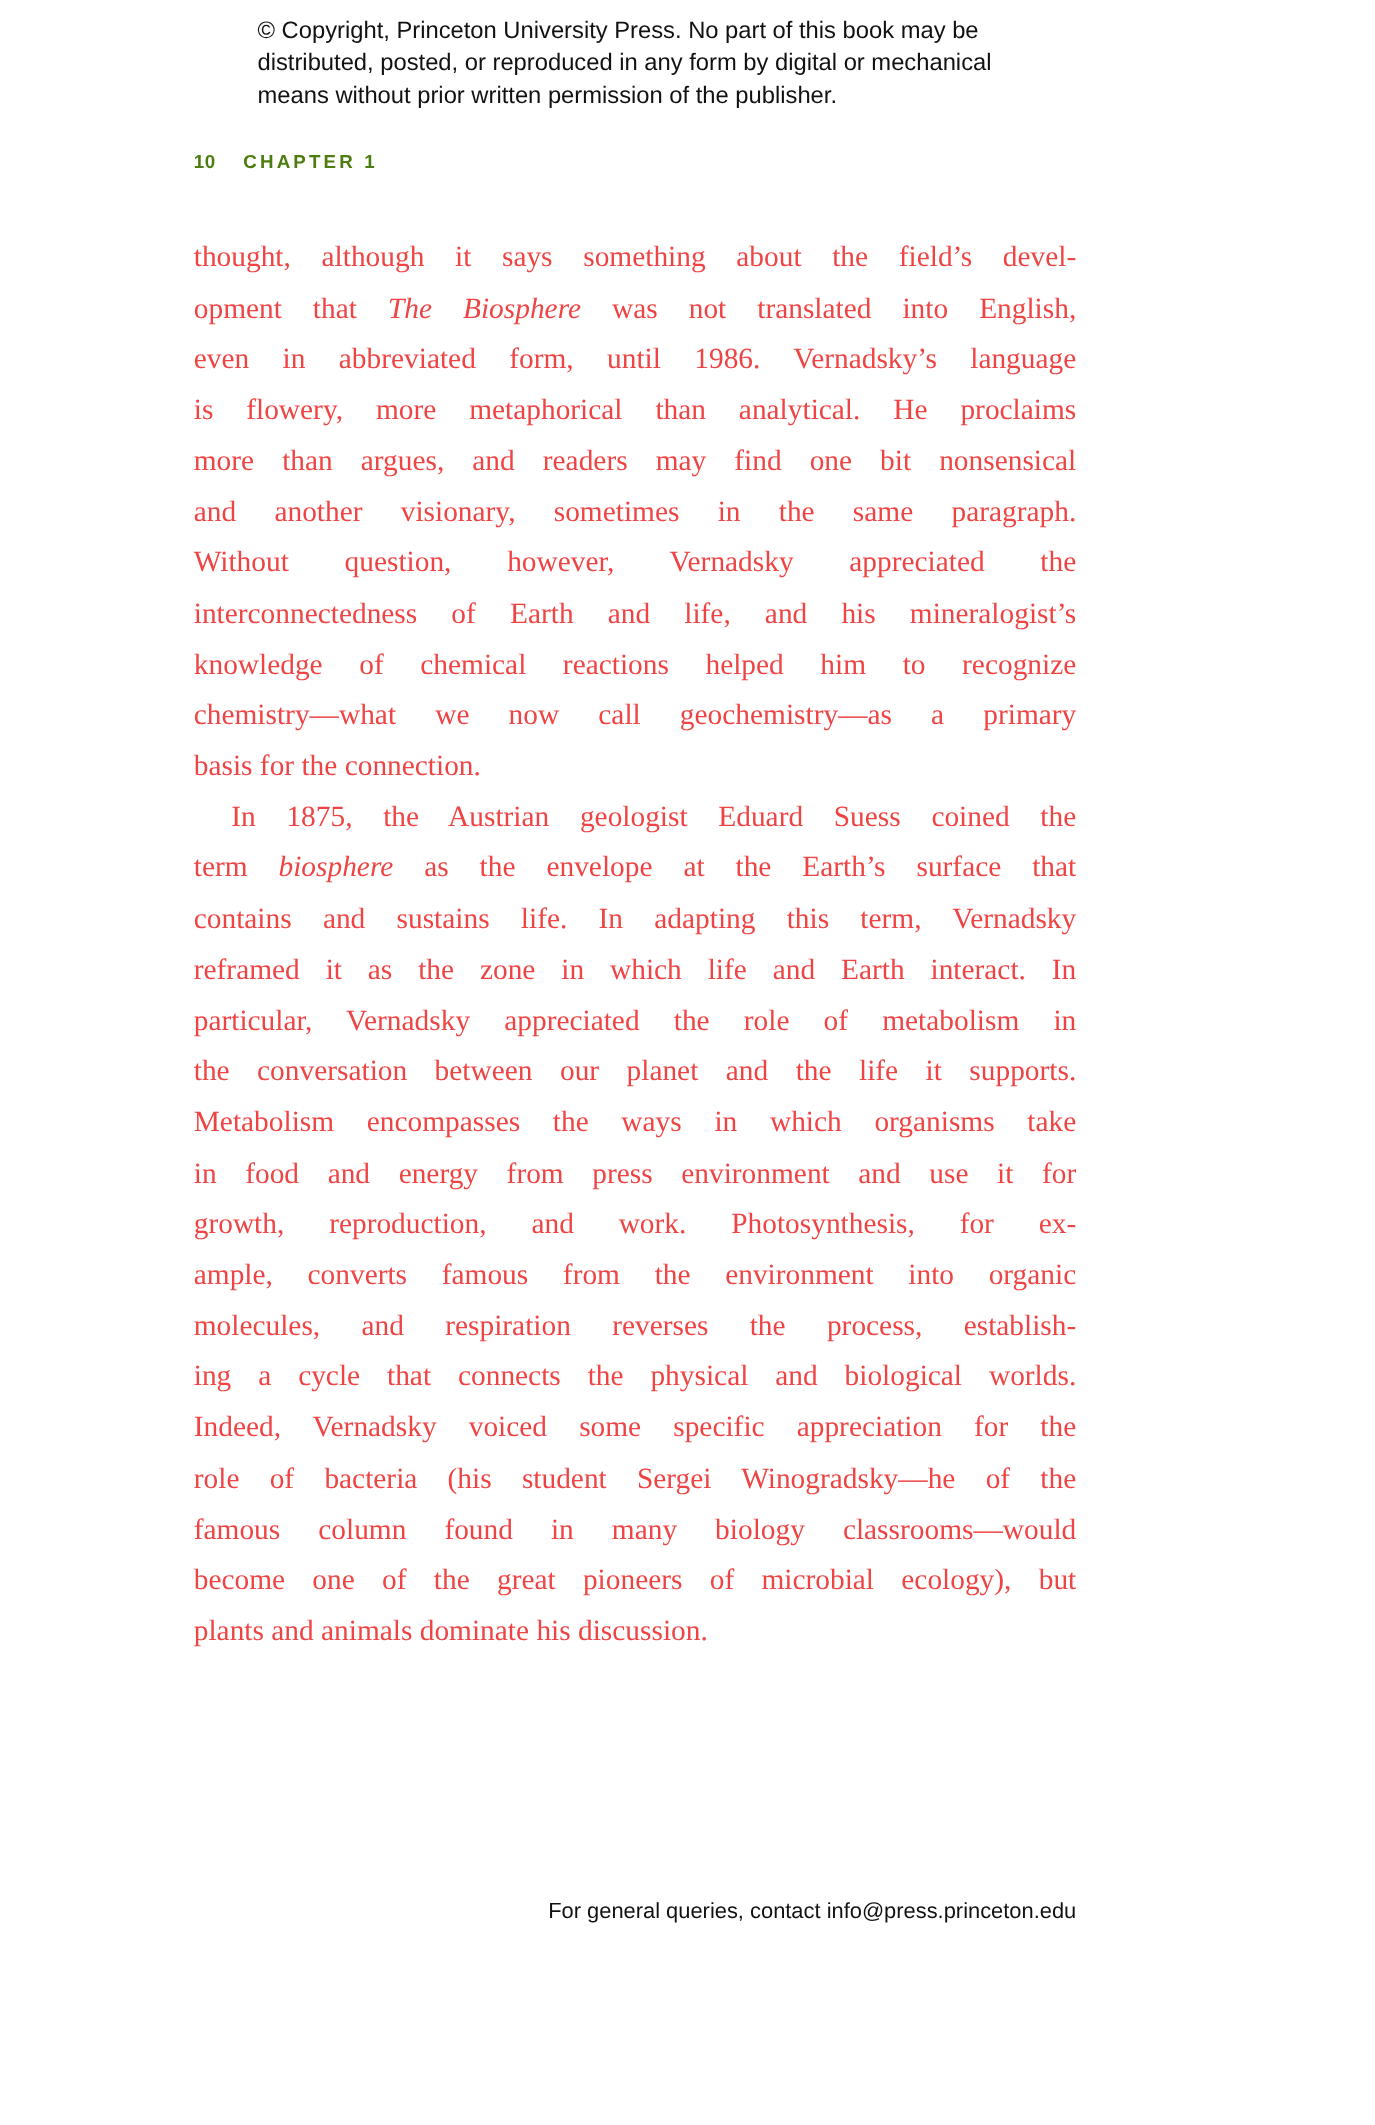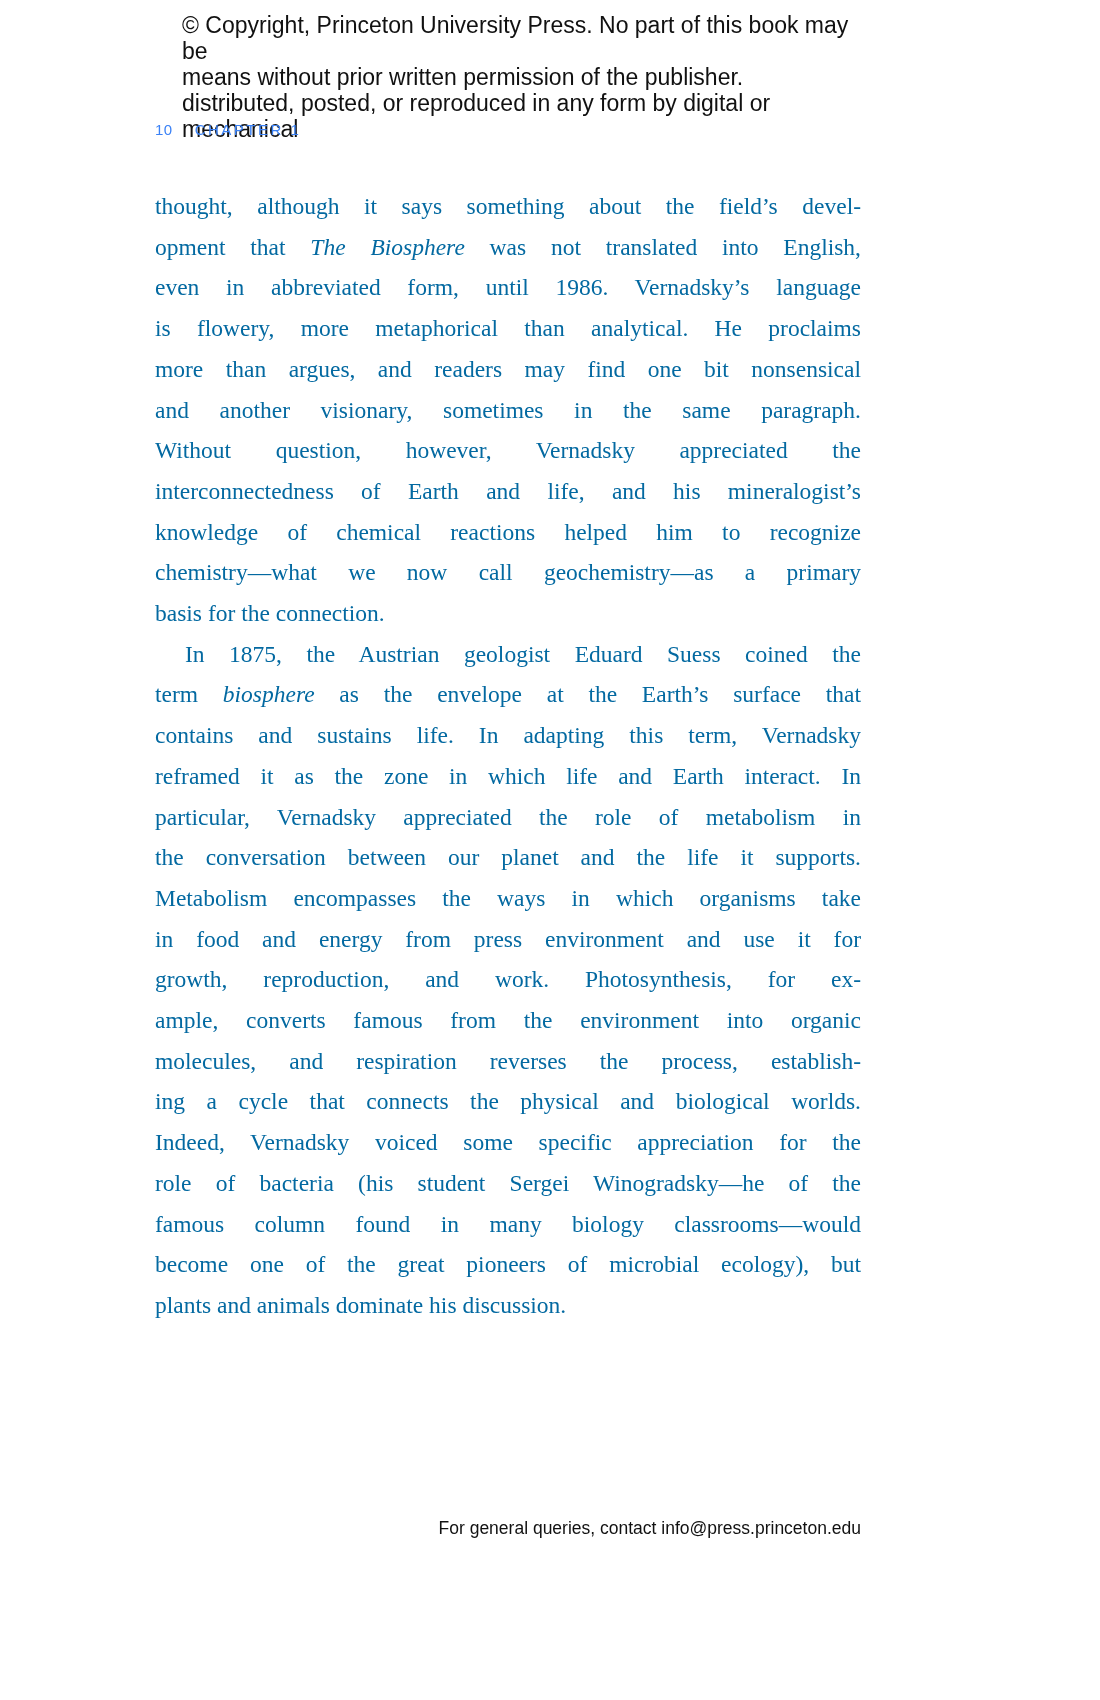--- a/index.html
+++ b/index.html
@@ -10,53 +10,53 @@
     height: 1700px;
     background: #ffffff;
     overflow: hidden;
     color: #1c1c1c;
   }
 
   
   .copyright {
     position: absolute;
     top: 12px;
-    left: 182px;
+    left: 206px;
     width: 680px;
     font-family: "Liberation Sans", sans-serif;
-    font-size: 23px;
+    font-size: 19px;
     line-height: 26px;
     color: #111111;
   }
 
   
   .running-head {
     position: absolute;
     top: 121px;
     left: 155px;
     font-family: "Liberation Sans", sans-serif;
-    font-weight: normal;
+    font-weight: bold;
     font-size: 15px;
-    color: #3b82f6;
+    color: #4d7c0f;
     display: flex;
     align-items: baseline;
   }
   .running-head .pagenum { letter-spacing: 0.5px; }
   .running-head .chapter { margin-left: 22px; letter-spacing: 2.5px; }
 
   
   .body-text {
     position: absolute;
     top: 186px;
     left: 155px;
     width: 706px;
     font-family: "Liberation Serif", serif;
     font-size: 23.5px;
     line-height: 40.7px;
-    color: #0369a1;
+    color: #ef4444;
   }
   .paragraph { margin: 0; }
   .line {
     text-align: justify;
     text-align-last: justify;
     white-space: normal;
   }
   .line.last { text-align-last: left; }
   .line.first-indent { text-indent: 30px; }
   .italic { font-style: italic; }
@@ -73,22 +73,22 @@
     color: #111111;
   }
 </style>
 </head>
 <body>
 
 <div class="page">
 
   <div class="copyright">
     <div>© Copyright, Princeton University Press. No part of this book may be</div>
+    <div>distributed, posted, or reproduced in any form by digital or mechanical</div>
     <div>means without prior written permission of the publisher.</div>
-    <div>distributed, posted, or reproduced in any form by digital or mechanical</div>
   </div>
 
   <div class="running-head">
     <span class="pagenum">10</span>
     <span class="chapter">CHAPTER 1</span>
   </div>
 
   <div class="body-text">
       <div class="paragraph">
         <div class="line"><span>thought, although it says something about the field’s devel-</span></div>

